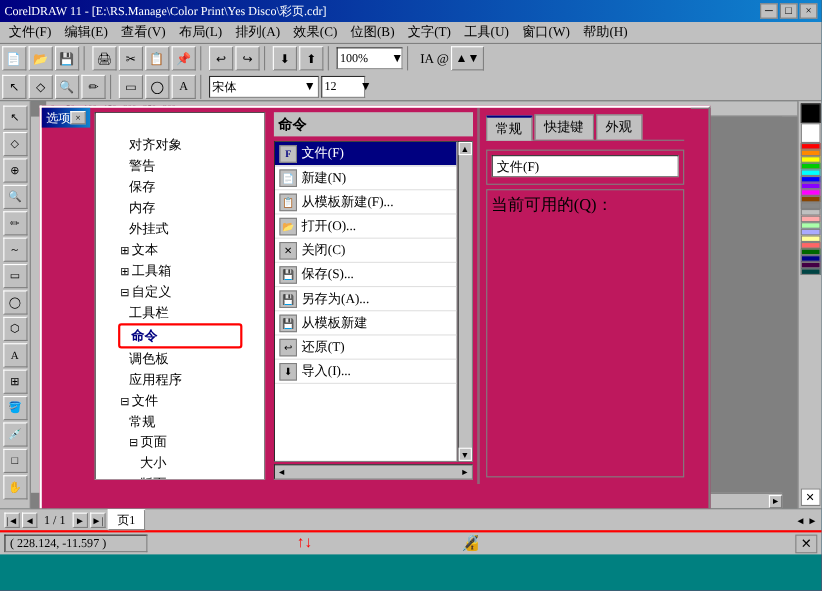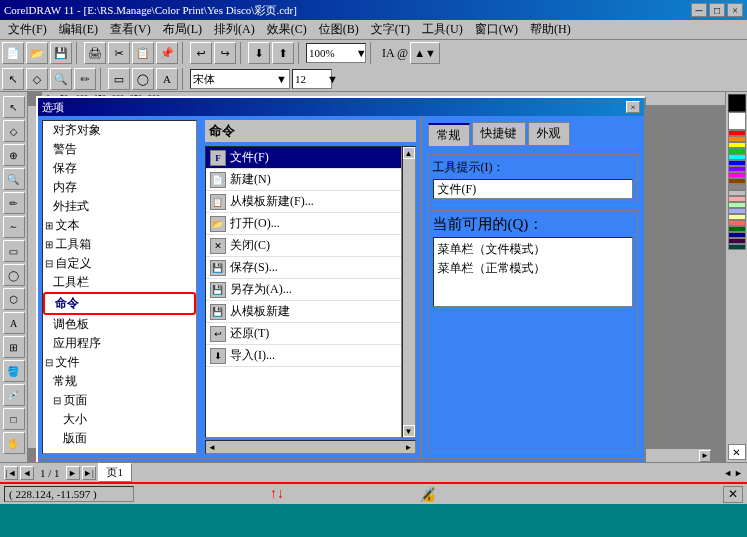--- a/index.html
+++ b/index.html
@@ -160,27 +160,27 @@
       align-items: center;
     }
 
     
     #dialog-overlay {
       position: absolute;
       top: 5px;
       left: 60px;
       width: 610px;
       height: 420px;
-      background: #3b82f6;
+      background: #be185d;
       border: 2px solid #808080;
       border-top-color: #fff;
       border-left-color: #fff;
       z-index: 100;
       display: flex;
-      flex-direction: column;
+      flex-direction: row;
     }
     #dialog-title {
       background: linear-gradient(to right, #000080, #1084d0);
       color: white;
       height: 18px;
       display: flex;
       align-items: center;
       justify-content: space-between;
       padding: 0 4px;
       font-size: 11px;
@@ -480,21 +480,21 @@
       <div class="scroll-arrow">►</div>
     </div>
 
     <div id="dialog-overlay" style="top:4px; left:8px; width:610px; height:400px;">
       <div id="dialog-title">
         <span>选项</span>
         <span class="close-btn">×</span>
       </div>
       <div id="dialog-body" style="display:flex; flex:1; overflow:hidden; height:calc(100% - 54px);">
 
-        <div id="tree-panel" style="width:155px; background:white; border:1px inset #808080; margin:4px; overflow-y:auto; padding:0; flex-shrink:0;">
+        <div id="tree-panel" style="width:155px; background:white; border:1px inset #808080; margin:4px; overflow-y:auto; padding:20px; flex-shrink:0;">
           <div class="tree-item tree-indent1">对齐对象</div>
           <div class="tree-item tree-indent1">警告</div>
           <div class="tree-item tree-indent1">保存</div>
           <div class="tree-item tree-indent1">内存</div>
           <div class="tree-item tree-indent1">外挂式</div>
           <div class="tree-item"><span class="tree-expand">⊞</span>文本</div>
           <div class="tree-item"><span class="tree-expand">⊞</span>工具箱</div>
           <div class="tree-item"><span class="tree-expand">⊟</span>自定义</div>
           <div class="tree-item tree-indent1">工具栏</div>
           <div class="tree-item tree-indent1 highlighted" style="border:2px solid red; border-radius:3px; background:white; color:#000080; font-weight:bold;">命令</div>
@@ -572,30 +572,25 @@
 
           <div id="properties-panel" style="flex:1; padding:6px; display:flex; flex-direction:column; gap:4px;">
 
             <div id="prop-tabs" style="display:flex; border-bottom:1px solid #808080;">
               <div class="prop-tab active">常规</div>
               <div class="prop-tab">快捷键</div>
               <div class="prop-tab">外观</div>
             </div>
 
             <div style="border:1px solid #808080; padding:4px;">
-              <div style="font-size:12px; margin-bottom:3px;">工具提示(I)：</div>
               <div class="prop-field" style="background:white; border:1px inset #808080; height:20px; padding:1px 4px; font-size:12px;">文件(F)</div>
             </div>
 
             <div style="border:1px solid #808080; padding:4px; flex:1;">
               <div style="font-size:15px; margin-bottom:3px;">当前可用的(Q)：</div>
-              <div class="prop-list" style="background:white; border:1px inset #808080; height:70px; padding:2px; overflow-y:auto;">
-                <div class="prop-list-item">菜单栏（文件模式）</div>
-                <div class="prop-list-item">菜单栏（正常模式）</div>
-              </div>
             </div>
           </div>
 
         </div>
       </div>
 
       <div id="dialog-buttons" style="height:36px; display:flex; align-items:center; justify-content:flex-end; padding:4px 8px; gap:6px; border-top:1px solid #808080;">
         
         
         

